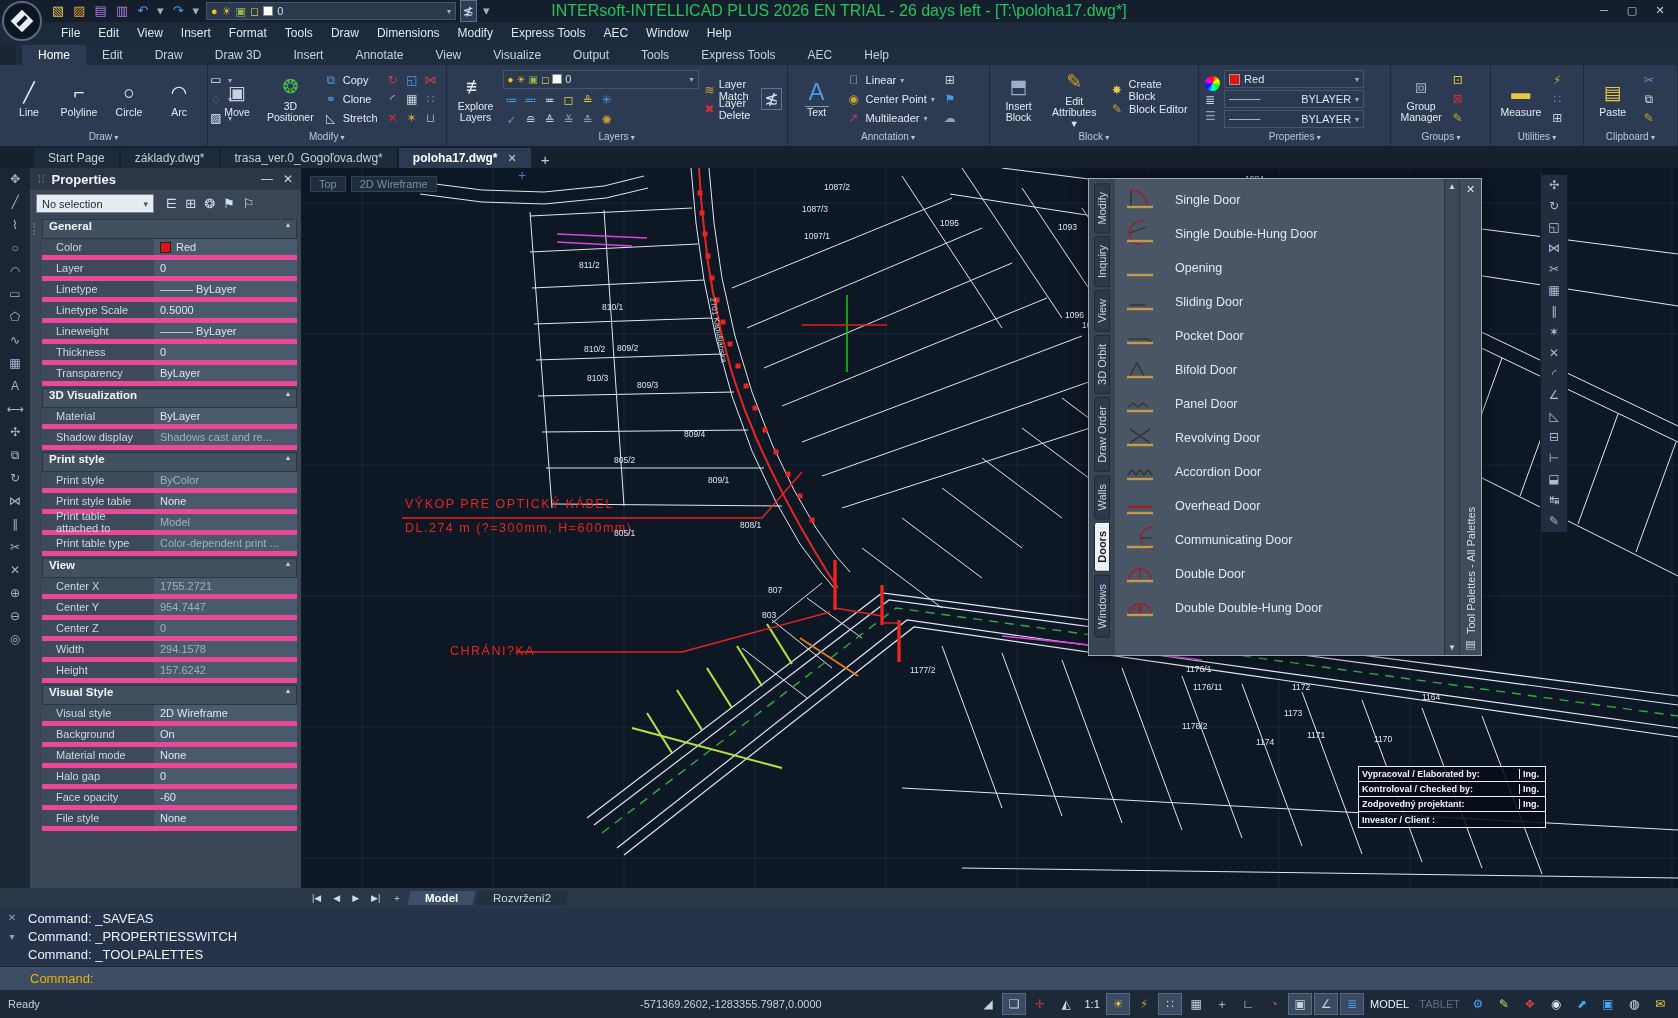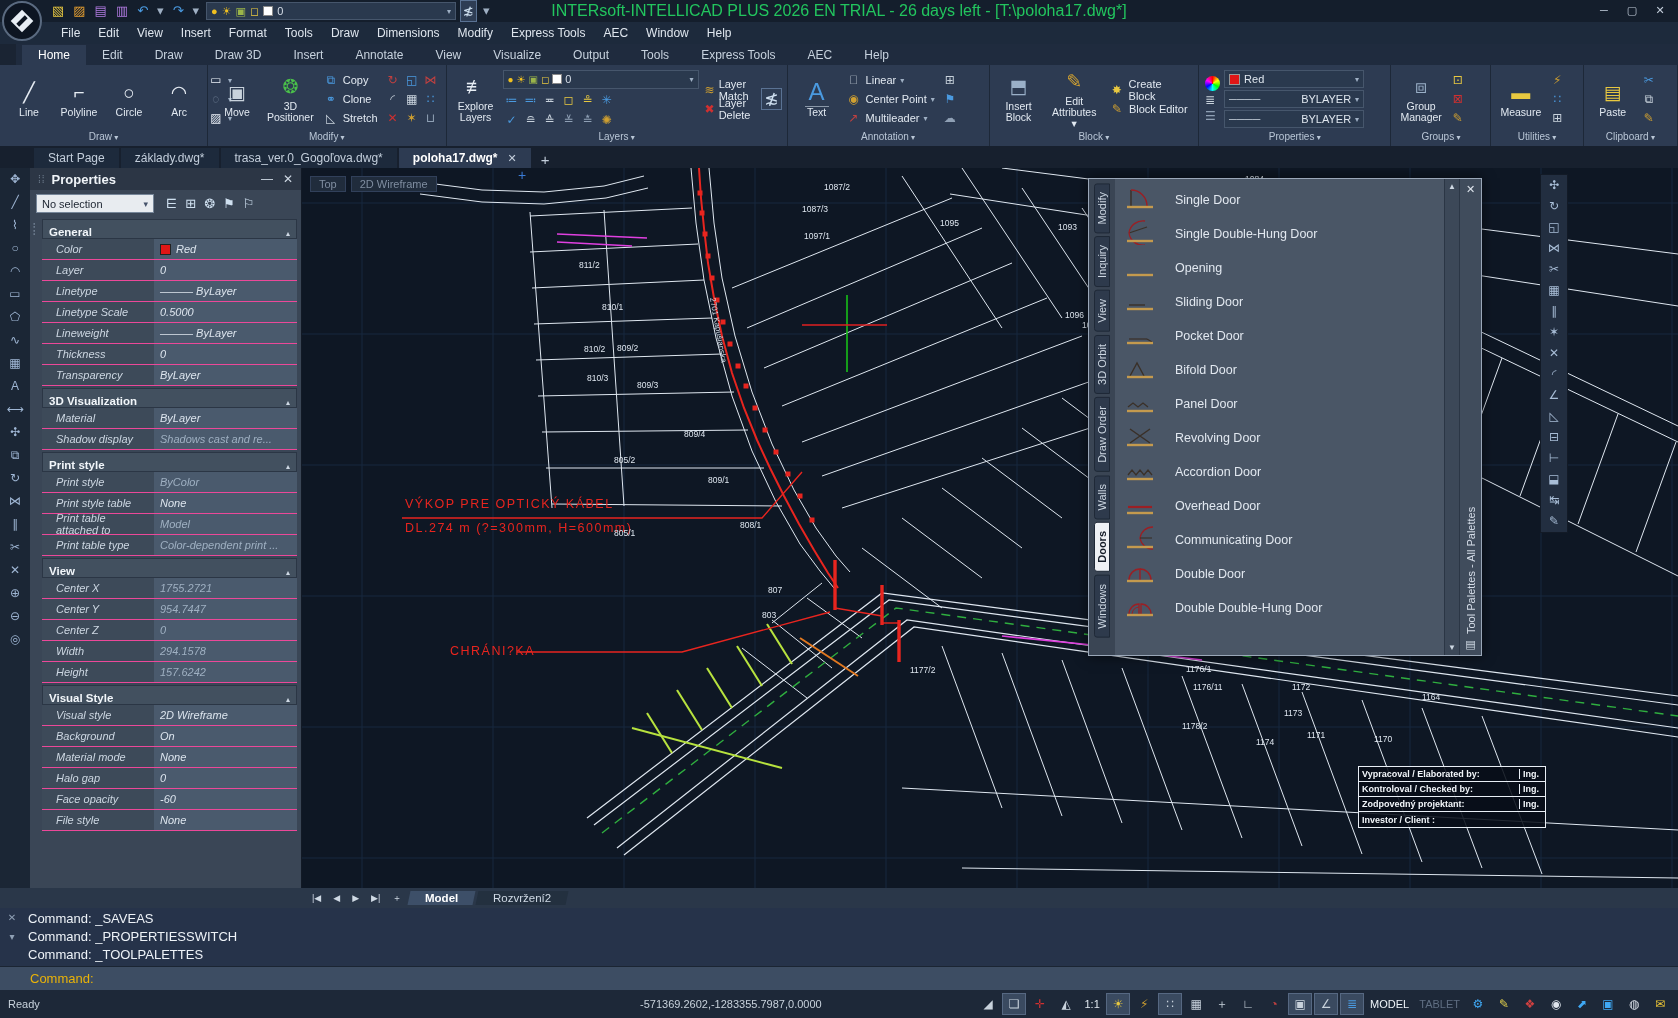--- a/index.html
+++ b/index.html
@@ -72,23 +72,23 @@
   #props .phead .grip{color:#6c7a8c;font-size:10px;margin-right:6px;letter-spacing:1px;}
   #props .phead .t{font-weight:bold;font-size:13px;color:#f0f4f8;}
   #props .phead .wc{margin-left:auto;display:flex;gap:10px;font-size:12px;color:#cfd9e4;cursor:pointer;}
   #propsel{display:flex;align-items:center;gap:6px;padding:4px 6px;}
   #propsel .sel{width:118px;height:19px;background:#e8ecf0;color:#1c2430;font-size:11px;display:flex;align-items:center;padding:0 5px;border:1px solid #768699;}
   #propsel .sel .arr{margin-left:auto;font-size:9px;color:#44526a;}
   #propsel .tools{display:flex;gap:8px;font-size:13px;color:#cfe0f0;margin-left:6px;}
   #propbody{flex:1;overflow:hidden;padding:2px 4px 0 12px;position:relative;}
   #propbody:before{content:"⁞";position:absolute;left:2px;top:4px;color:#6c7a8c;}
   .psec{margin-bottom:2px;}
-  .psechead{height:20px;background:#42505f;border:1px solid #2b3645;display:flex;align-items:flex-end;padding:0 6px;font-size:11.5px;font-weight:bold;color:#f2f6fa;}
+  .psechead{height:20px;background:#42505f;border:1px solid #2b3645;display:flex;align-items:flex-start;padding:0 6px;font-size:11.5px;font-weight:bold;color:#f2f6fa;}
   .psechead .ca{margin-left:auto;font-size:8px;color:#cfd9e4;}
-  .prow{display:flex;height:21px;border-bottom:1px solid #ec4899;font-size:11px;font-style:italic;}
+  .prow{display:flex;height:21px;border-bottom:5px solid #ec4899;font-size:11px;}
   .prow .pl{width:112px;background:#3d4a59;color:#cdd7e2;display:flex;align-items:center;padding:0 6px 0 14px;}
   .prow .pv{flex:1;background:#4a5a6d;color:#dde5ee;display:flex;align-items:center;padding:0 6px;gap:5px;}
   .prow .pv.dim{color:#9fb0c2;}
   .prow .sw{width:11px;height:11px;border:1px solid #222;}
 
   
   #canvas{position:relative;flex:1;background:#0e1724;overflow:hidden;}
   #vpbtns{position:absolute;left:8px;top:8px;display:flex;gap:5px;z-index:3;}
   .vpbtn{background:#202c3c;border:1px solid #31405a;color:#7f8da0;font-size:11px;padding:1px 8px;cursor:pointer;}
   #mapsvg{position:absolute;left:0;top:0;}

